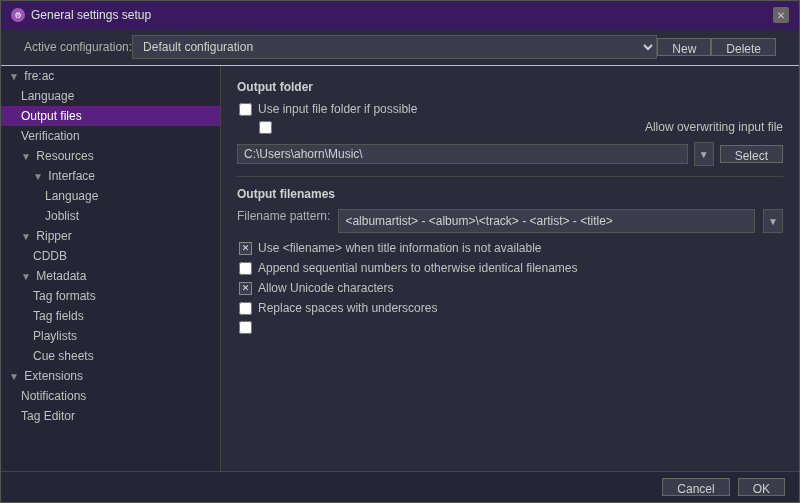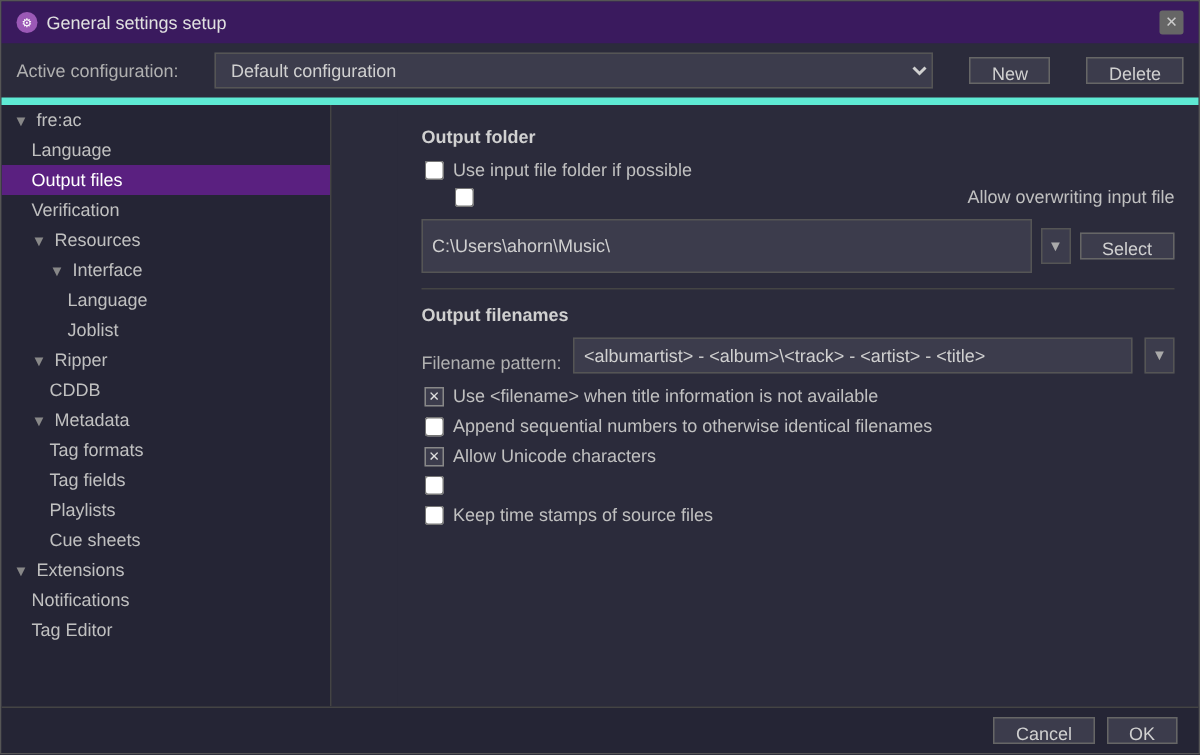--- a/index.html
+++ b/index.html
@@ -56,25 +56,25 @@
       border: none;
       color: #ccc;
       cursor: pointer;
       font-size: 10px;
       display: flex; align-items: center; justify-content: center;
       border-radius: 2px;
     }
 
     .config-bar {
       background: #2b2b3b;
-      padding: 6px 10px;
-      display: flex;
-      align-items: center;
-      gap: 24px;
-      border-bottom: 5px solid #5eead4;
+      padding: 6px 23px;
+      display: flex;
+      align-items: center;
+      gap: 0;
+      border-bottom: 1px solid #5eead4;
     }
     .config-label {
       color: #b0b0b0;
       white-space: nowrap;
       font-size: 12px;
     }
     .config-select {
       flex: 1;
       background: #3c3c4c;
       border: 1px solid #555;
@@ -91,21 +91,20 @@
       font-size: 12px;
       cursor: pointer;
       height: 18px;
       white-space: nowrap;
     }
 
     .main-area {
       display: flex;
       flex: 1;
       overflow: hidden;
-      gap: 44px;
     }
 
     .sidebar {
       width: 220px;
       min-width: 220px;
       background: #252535;
       border-right: 1px solid #444;
       overflow-y: auto;
       overflow-x: hidden;
     }
@@ -176,32 +175,32 @@
       gap: 6px;
       margin: 8px 0;
     }
     .path-input {
       flex: 1;
       background: #3c3c4c;
       border: 1px solid #555;
       color: #d0d0d0;
       padding: 3px 6px;
       font-size: 12px;
-      height: 36px;
+      height: 20px;
     }
 
     .separator {
       border: none;
       border-top: 1px solid #444;
       margin: 10px 0;
     }
 
     .pattern-row {
       display: flex;
-      align-items: flex-end;
+      align-items: flex-start;
       gap: 8px;
       margin-bottom: 8px;
     }
     .pattern-label {
       color: #b0b0b0;
       font-size: 12px;
       white-space: nowrap;
     }
     .pattern-input {
       flex: 1;
@@ -355,25 +354,25 @@
         <label for="append_seq">Append sequential numbers to otherwise identical filenames</label>
       </div>
 
       <div class="checkbox-x-row">
         <div class="x-check checked">✕</div>
         <label>Allow Unicode characters</label>
       </div>
 
       <div class="checkbox-row" style="margin-bottom:6px;">
         <input type="checkbox" id="replace_sp" style="">
+        <label for="replace_sp">Replace spaces with underscores</label>
       </div>
 
       <div class="checkbox-row">
         <input type="checkbox" id="keep_ts" style="">
-        <label for="keep_ts">Keep time stamps of source files</label>
       </div>
     </div>
   </div>
 
   <div class="bottom-bar">
     <button class="btn">Cancel</button>
     <button class="btn">OK</button>
   </div>
 </div>
 

